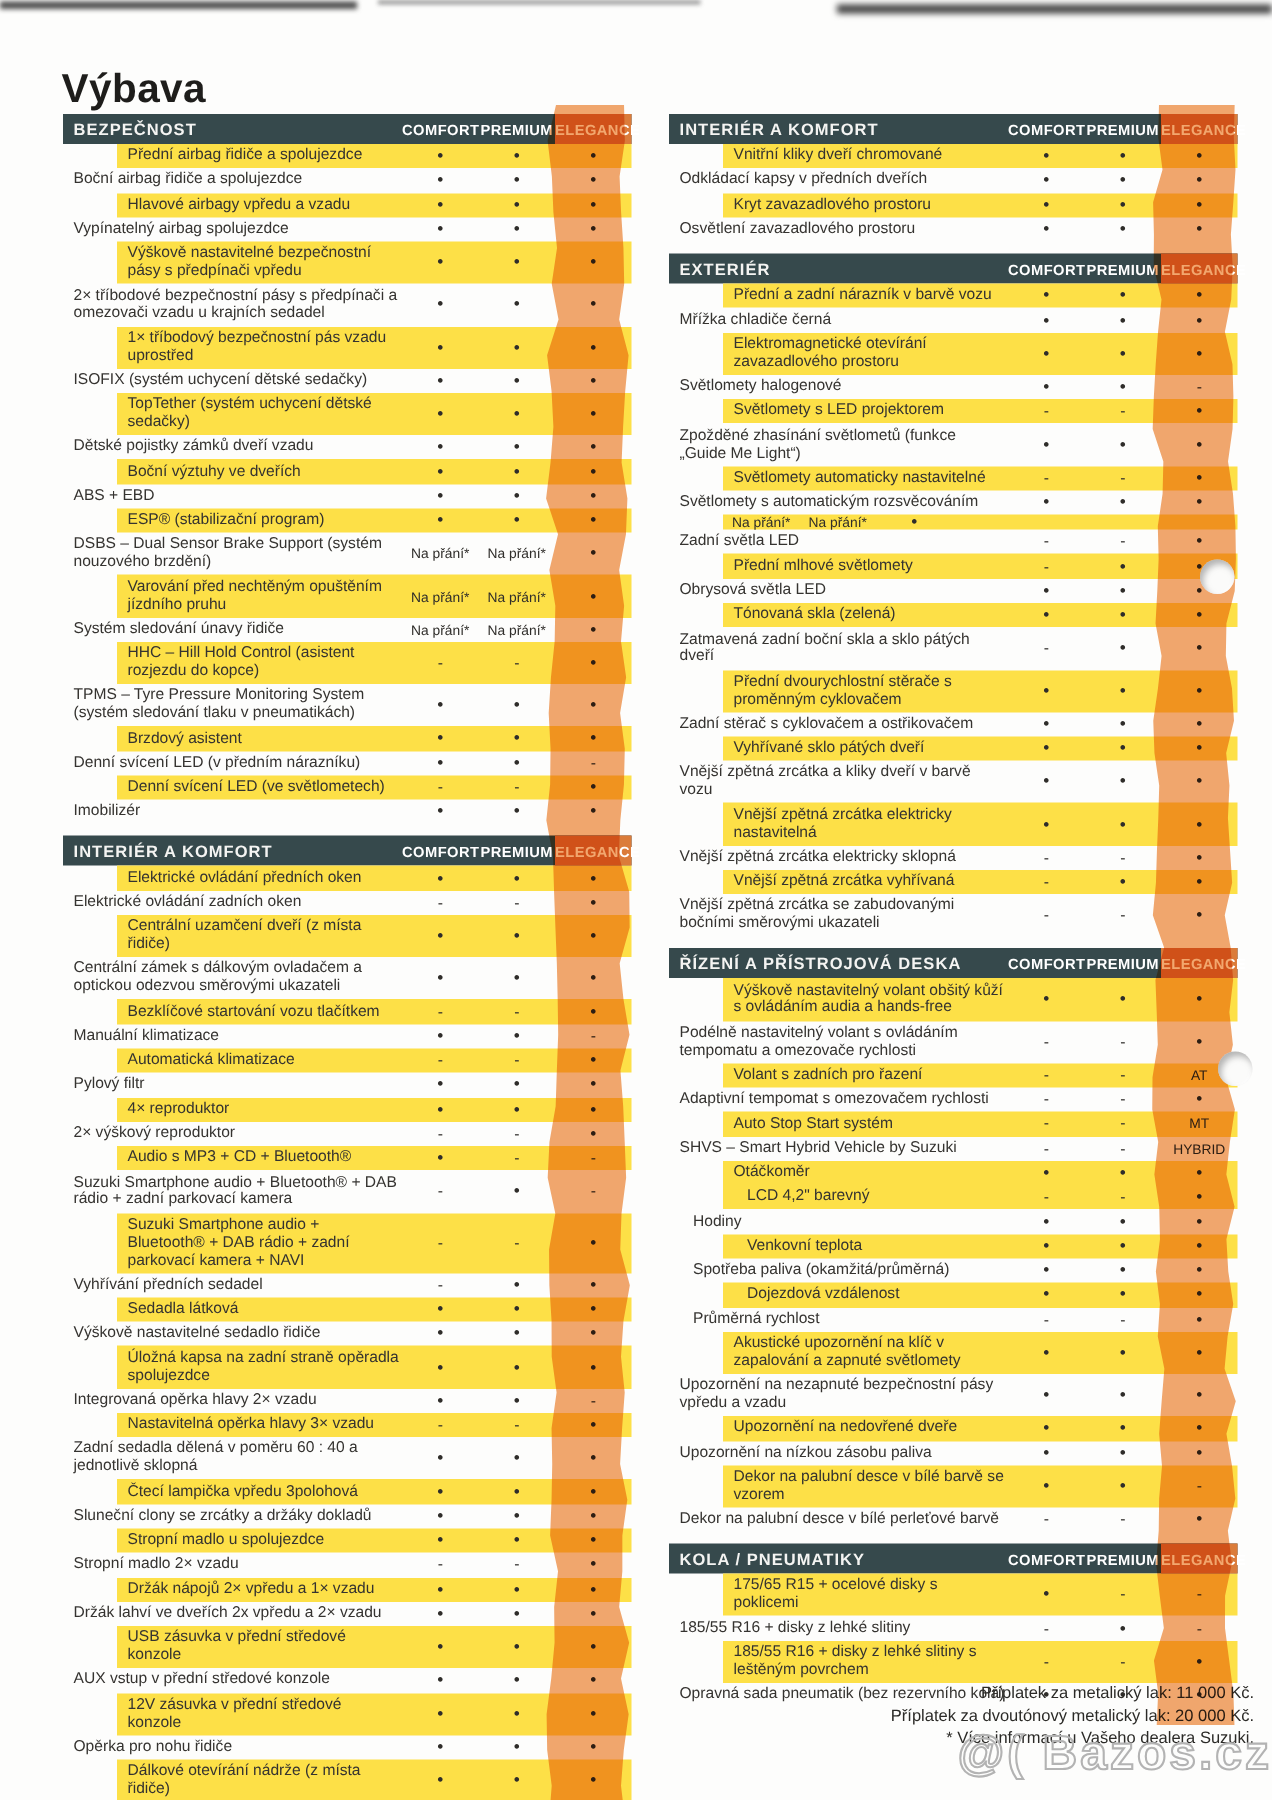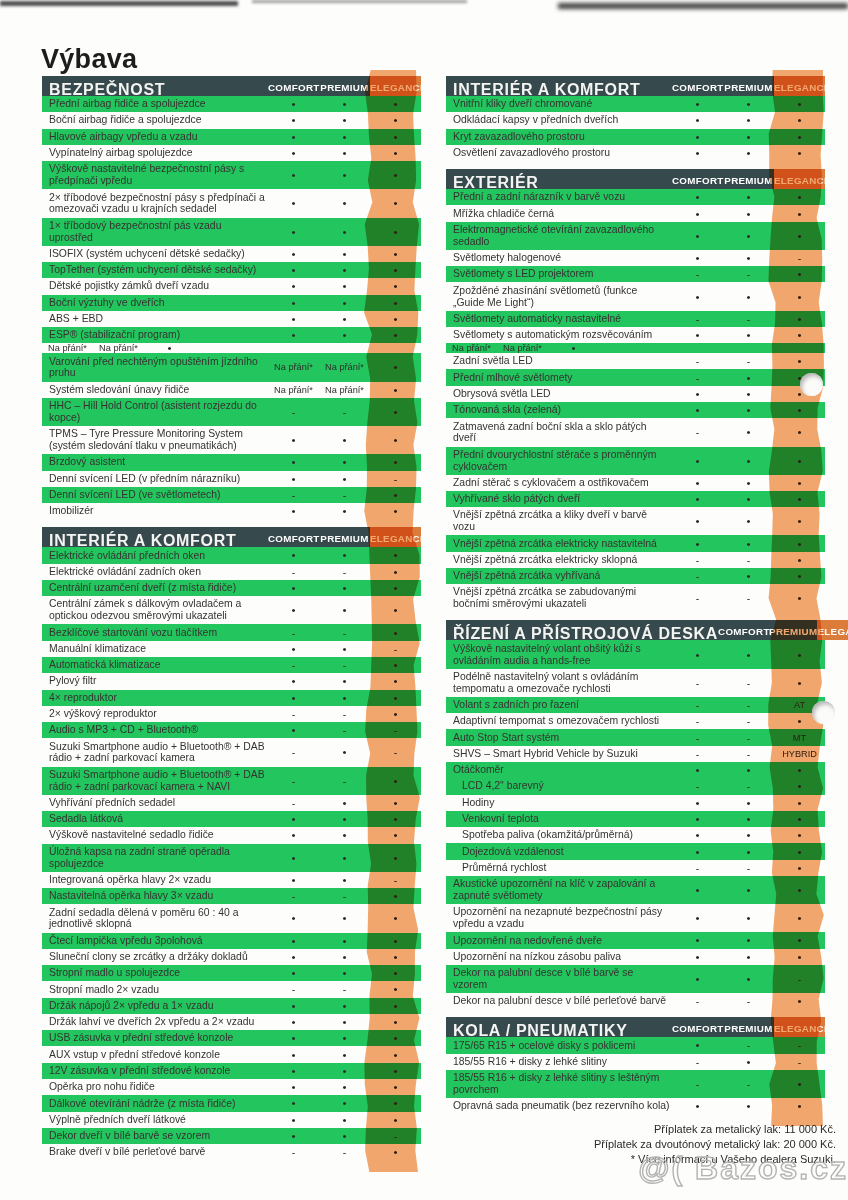--- a/index.html
+++ b/index.html
@@ -10,30 +10,30 @@
   .page-title {
     position:absolute; left:41px; top:44px; font-size:27px; font-weight:bold;
     color:#1e1d1b; letter-spacing:0.3px; margin:0;
   }
   .col { position:absolute; top:76px; width:379px; }
   .col-left  { left:42px; }
   .col-right { left:446px; }
   .section { margin-bottom:8px; }
   .sec-header { display:flex; align-items:stretch; background:#36494c; height:20px; }
   .sec-title {
-    flex:1; color:#f4f4f2; font-size:16px; font-weight:bold;
+    flex:1; color:#f4f4f2; font-size:11px; font-weight:bold;
     letter-spacing:0.7px; padding:5px 0 0 7px; white-space:nowrap;
   }
   .colhead {
     width:51px; text-align:center; color:#fff; font-size:9.8px; font-weight:bold;
     padding-top:6px; letter-spacing:0.3px;
   }
   .colhead.elegance { background:#db7c3a; }
   .row { display:flex; align-items:center; }
-  .row.odd  { background:#22c55e; }
+  .row.odd  { background:#fde047;margin-left:36px; }
   .row.even { background:transparent;align-items:flex-end; }
   .label {
     flex:1; font-size:10.4px; color:#353330; padding:2.2px 2px 2.2px 7px;
     line-height:11.9px;
   }
   .label.indent { padding-left:16px; }
   .label.bold { font-weight:bold; color:#232220; }
   .val { width:51px; text-align:center; color:#2f2d2a; align-self:center; }
   .v-dot  { font-size:11.5px; line-height:10px; }
   .v-dash { font-size:10.5px; }
@@ -155,20 +155,21 @@
           <span class="val v-dot">•</span>
           <span class="val v-dot">•</span>
         </div>
         <div class="row odd">
           <span class="label">ESP® (stabilizační program)</span>
           <span class="val v-dot">•</span>
           <span class="val v-dot">•</span>
           <span class="val v-dot">•</span>
         </div>
         <div class="row even">
+          <span class="label">DSBS – Dual Sensor Brake Support (systém nouzového brzdění)</span>
           <span class="val v-text">Na přání*</span>
           <span class="val v-text">Na přání*</span>
           <span class="val v-dot">•</span>
         </div>
         <div class="row odd">
           <span class="label">Varování před nechtěným opuštěním jízdního pruhu</span>
           <span class="val v-text">Na přání*</span>
           <span class="val v-text">Na přání*</span>
           <span class="val v-dot">•</span>
         </div>
@@ -475,21 +476,21 @@
           <span class="val v-dot">•</span>
           <span class="val v-dot">•</span>
         </div>
         <div class="row even">
           <span class="label">Mřížka chladiče černá</span>
           <span class="val v-dot">•</span>
           <span class="val v-dot">•</span>
           <span class="val v-dot">•</span>
         </div>
         <div class="row odd">
-          <span class="label">Elektromagnetické otevírání zavazadlového sedadlo</span>
+          <span class="label">Elektromagnetické otevírání zavazadlového prostoru</span>
           <span class="val v-dot">•</span>
           <span class="val v-dot">•</span>
           <span class="val v-dot">•</span>
         </div>
         <div class="row even">
           <span class="label">Světlomety halogenové</span>
           <span class="val v-dot">•</span>
           <span class="val v-dot">•</span>
           <span class="val v-dash">-</span>
         </div>

